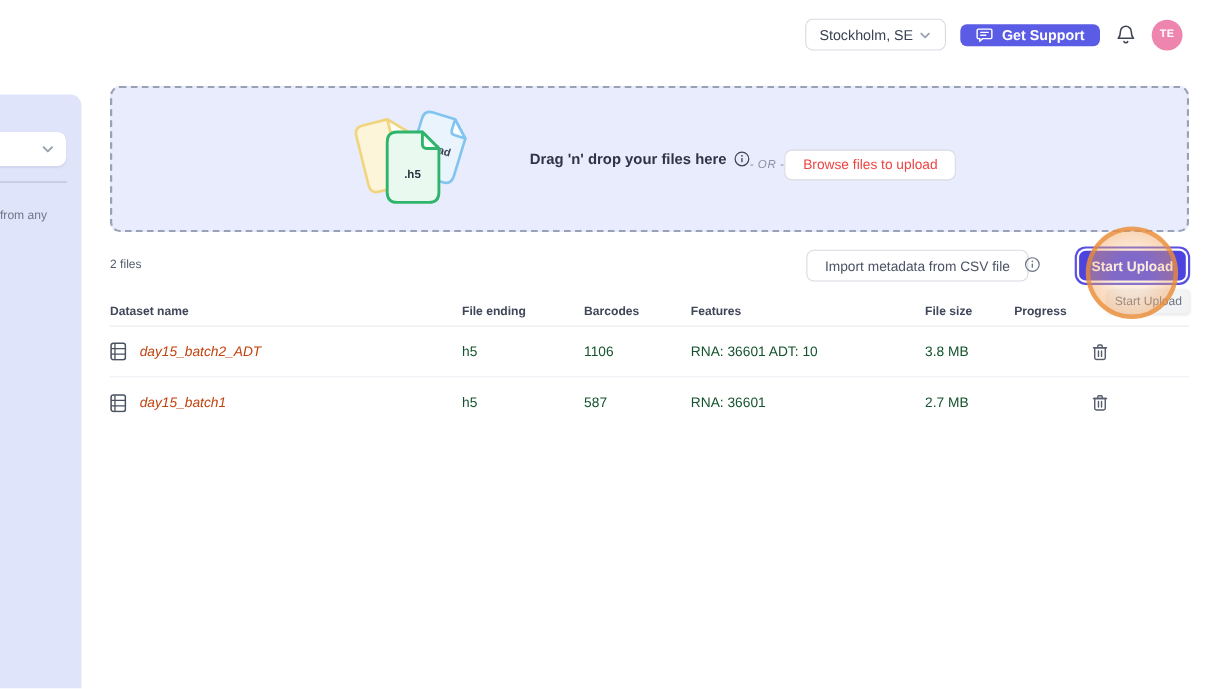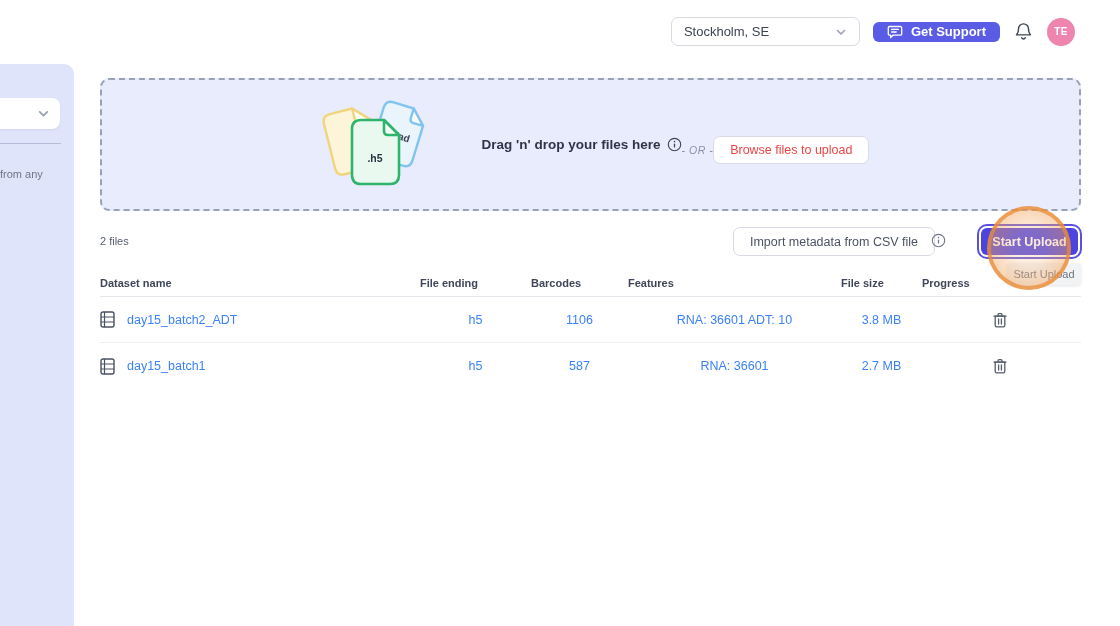--- a/index.html
+++ b/index.html
@@ -3,32 +3,32 @@
 <meta charset="utf-8">
 <style>
   * { margin:0; padding:0; box-sizing:border-box; }
   html,body { width:1120px; height:626px; background:#ffffff; overflow:hidden;
     font-family:"Liberation Sans", sans-serif; position:relative; }
 
   
   .topbar { position:absolute; top:0; left:0; right:0; height:62px; background:#fff; }
   .topbar-right { position:absolute; top:17px; right:45px; display:flex; align-items:center; gap:13px; }
   .region-select { display:flex; align-items:center; justify-content:space-between;
-    width:189px; height:29px; background:#fff; border:1px solid #d7dae1; border-radius:7px;
+    width:128px; height:29px; background:#fff; border:1px solid #d7dae1; border-radius:7px;
     padding:0 12px; font-size:13px; color:#3c4354; cursor:pointer; }
   .support-btn { display:flex; align-items:center; gap:8px; height:20px; padding:0 14px;
     background:#5a5ce6; border:none; border-radius:6px; color:#fff; font-size:13px;
     font-weight:700; font-family:inherit; cursor:pointer; }
   .bell-btn { background:none; border:none; cursor:pointer; display:flex; align-items:center; }
   .avatar { width:28px; height:28px; border-radius:50%; background:#ee85ae; color:#fff;
     font-size:10px; font-weight:700; display:flex; align-items:center; justify-content:center;
     cursor:pointer; letter-spacing:.3px; }
 
   
-  .side-panel { position:absolute; left:0; top:64px; width:74px; bottom:0;
+  .side-panel { position:absolute; left:0; top:86px; width:74px; bottom:0;
     background:#dfe4fa; border-top-right-radius:10px; overflow:visible; }
   .side-select { position:absolute; left:-32px; top:34px; width:92px; height:31px;
     background:#fff; border-radius:8px; box-shadow:0 1px 2px rgba(40,50,90,.08);
     display:flex; align-items:center; justify-content:flex-end; padding-right:10px; cursor:pointer; }
   .side-divider { position:absolute; left:0; top:79px; width:61px; height:1px; background:#b7bdd8; }
   .side-caption { position:absolute; left:0; top:104px; width:46px; font-size:11px; color:#6f7689; }
 
   
   .dropzone { position:absolute; left:100px; top:78px; width:981px; height:133px;
     background:#e9ecfc; border:2px dashed #99a1b5; border-radius:9px;
@@ -64,22 +64,22 @@
   .table { position:absolute; left:100px; top:270px; width:981px; }
   .t-row { display:flex; align-items:center; }
   .t-head { height:27px; border-bottom:1px solid #e6e8ee; }
   .t-head .t-cell { font-size:11px; font-weight:700; color:#3f4659; }
   .t-body-row { height:46px; border-bottom:1px solid #edeff3; font-size:12.5px; }
   .t-body-row:last-child { border-bottom:none; }
   .c1 { width:320px; display:flex; align-items:center; gap:12px; }
   .c2 { width:111px; } .c3 { width:97px; } .c4 { width:213px; } .c5 { width:81px; }
   .c6 { width:107px; display:flex; justify-content:flex-end; padding-right:20px; }
   .t-head .c6 { justify-content:flex-start; padding-right:0; }
-  .cell-name { color:#3b82f6; font-weight:400; }
-  .cell-dim { color:#3b82f6;text-align:center; }
+  .cell-name { color:#c2410c; font-weight:400;font-style:italic; }
+  .cell-dim { color:#14532d; }
   .trash-btn { background:none; border:none; cursor:pointer; display:flex; padding:2px; }
   .ds-icon { flex:0 0 auto; display:flex; }
 </style>
 </head>
 <body>
 
 <div class="topbar">
   <div class="topbar-right">
     <div class="region-select">
       <span>Stockholm, SE</span>

